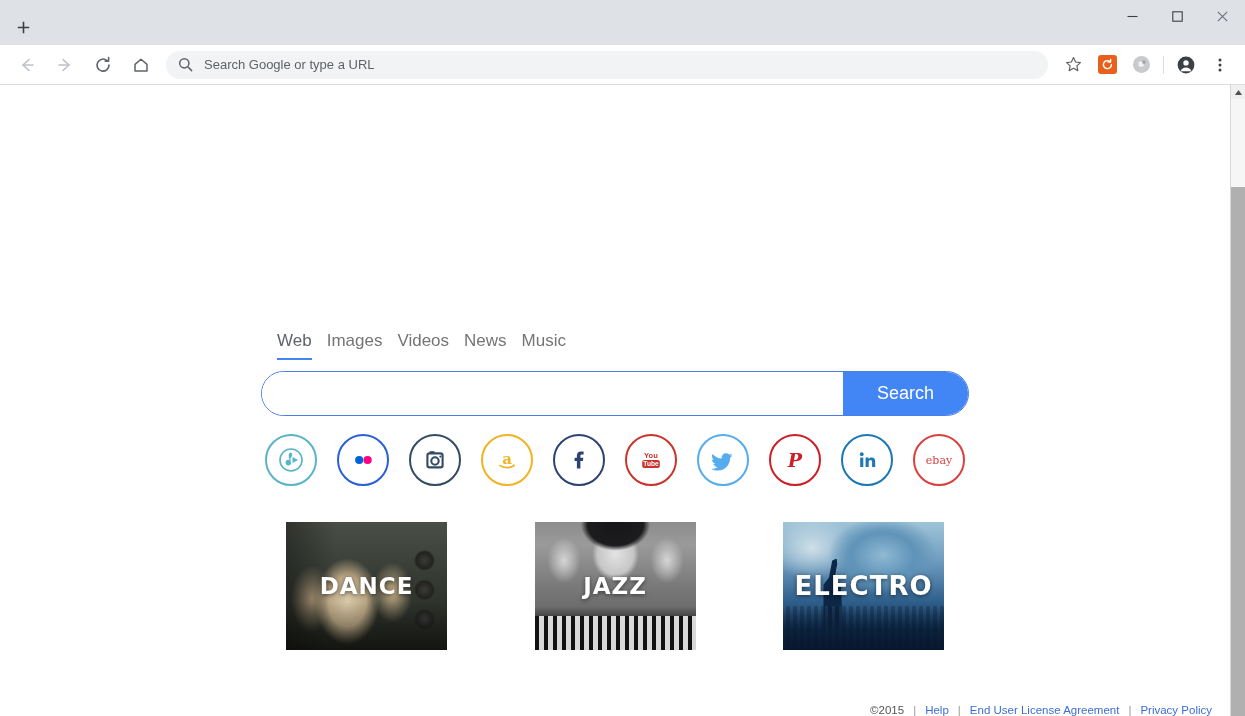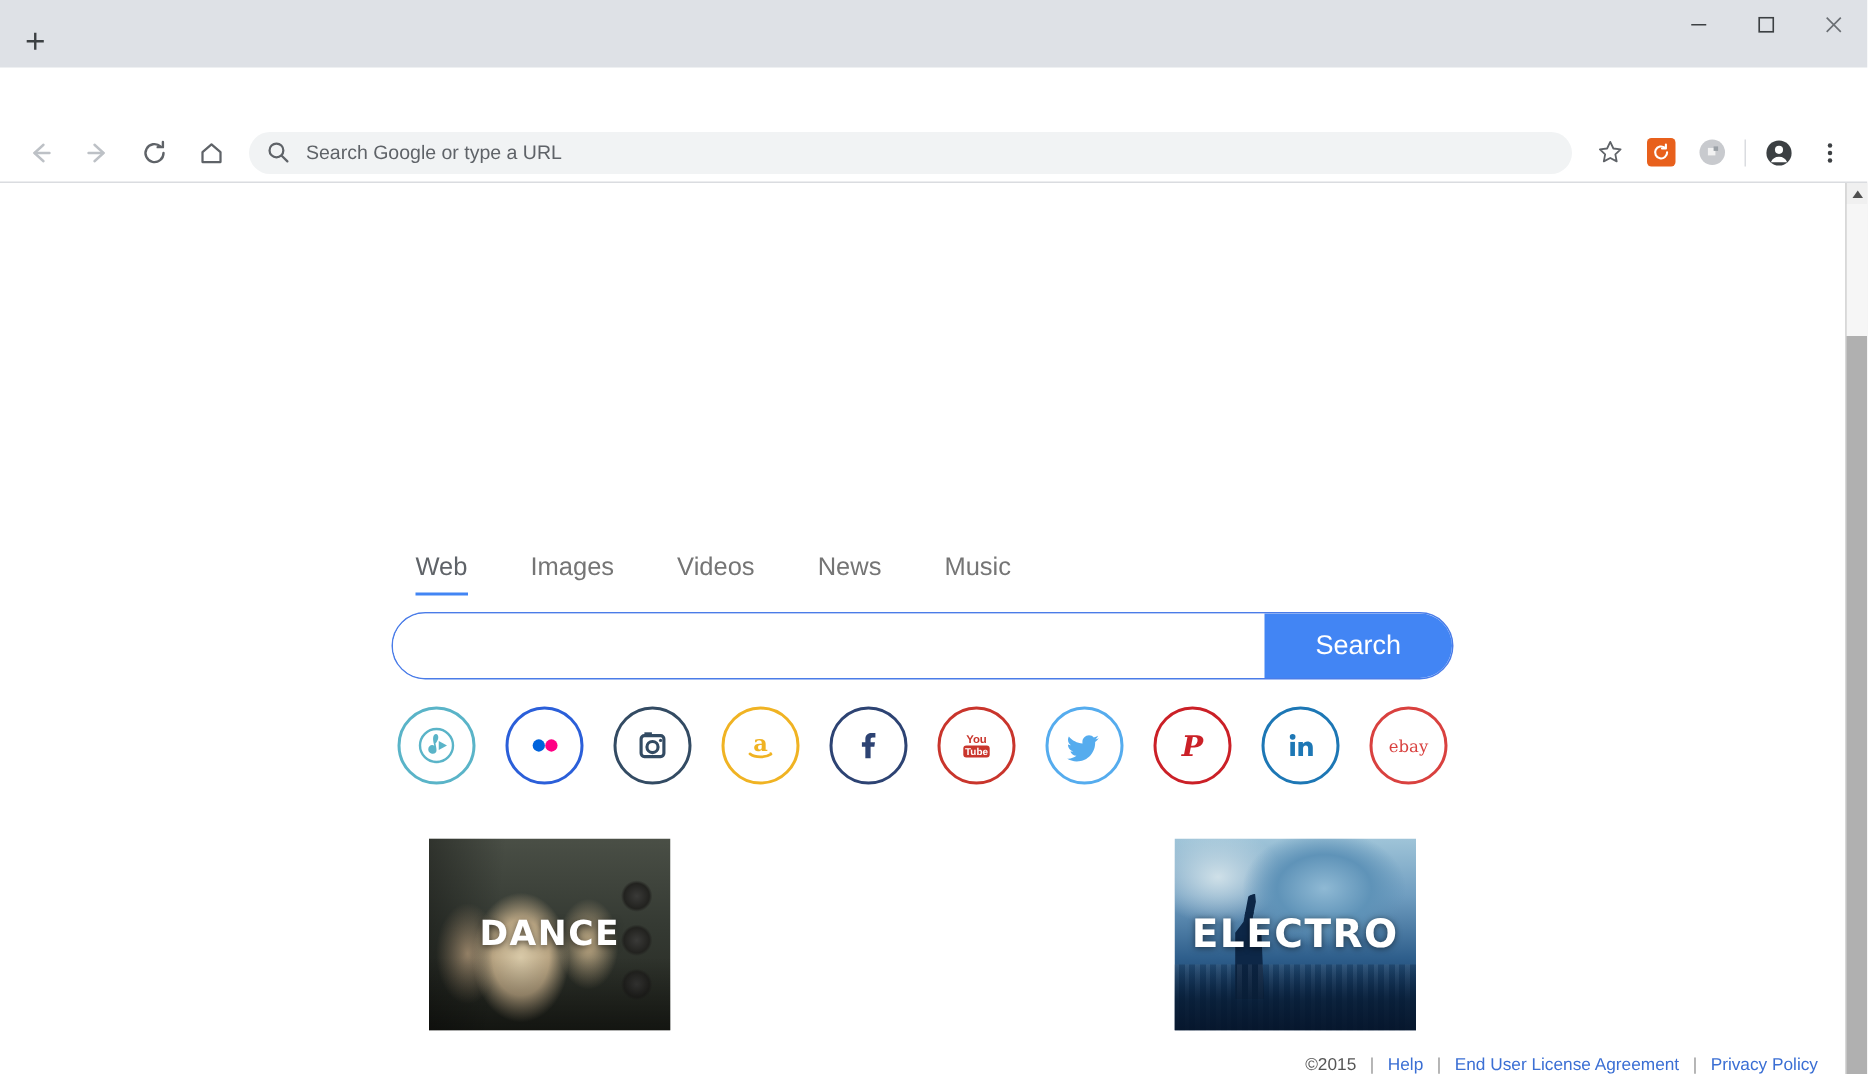--- a/index.html
+++ b/index.html
@@ -46,21 +46,20 @@
     width: 45px; height: 32px;
     display: flex; align-items: center; justify-content: center;
     color: #3c4043;
   }
 
   
   .toolbar {
     height: 40px; flex: 0 0 40px; background: #ffffff;
     display: flex; align-items: center; padding: 0 8px;
     border-bottom: 1px solid #dadce0;
-    margin-top: 37px;
   }
   .navbtn {
     width: 28px; height: 28px; margin: 0 5px;
     display: flex; align-items: center; justify-content: center;
     border-radius: 50%; color: #5f6368;
   }
   .navbtn.disabled { color: #bdc1c6; }
   .omnibox {
     flex: 1; height: 28px; margin: 0 8px 0 6px;
     background: #f1f3f4; border-radius: 14px;
@@ -88,21 +87,21 @@
     flex: 1; position: relative; background: #ffffff; overflow: hidden;
   }
   .page {
     position: absolute; inset: 0 15px 0 0;
     display: flex; flex-direction: column; align-items: center;
   }
 
   .content { width: 708px; margin-top: 247px; }
 
   
-  .searchtabs { display: flex; gap: 42px; padding-left: 16px; align-items: flex-end; }
+  .searchtabs { display: flex; gap: 15px; padding-left: 16px; align-items: flex-end; }
   .stab {
     font-size: 17px; color: #757575; padding-bottom: 7px;
     border-bottom: 2px solid transparent; line-height: 1.1;
   }
   .stab.active { color: #5f6368; border-bottom-color: #4285f4; }
 
   
   .searchbar {
     margin-top: 11px; height: 45px; display: flex;
     border: 1px solid #4a7ce8; border-radius: 23px; overflow: hidden;
@@ -421,20 +420,24 @@
           </div>
 
         </div>
 
         <div class="cards">
           <div class="card">
             <div class="card-bg bg-dance"></div>
             <span class="card-label">DANCE</span>
           </div>
           <div class="card">
+            <div class="card-bg bg-jazz"></div>
+            <span class="card-label">JAZZ</span>
+          </div>
+          <div class="card">
             <div class="card-bg bg-electro"></div>
             <span class="card-label" style="font-size:26px">ELECTRO</span>
           </div>
         </div>
 
       </div>
 
       <div class="footer">
         <span>©2015</span>
         <span class="sep">|</span>

